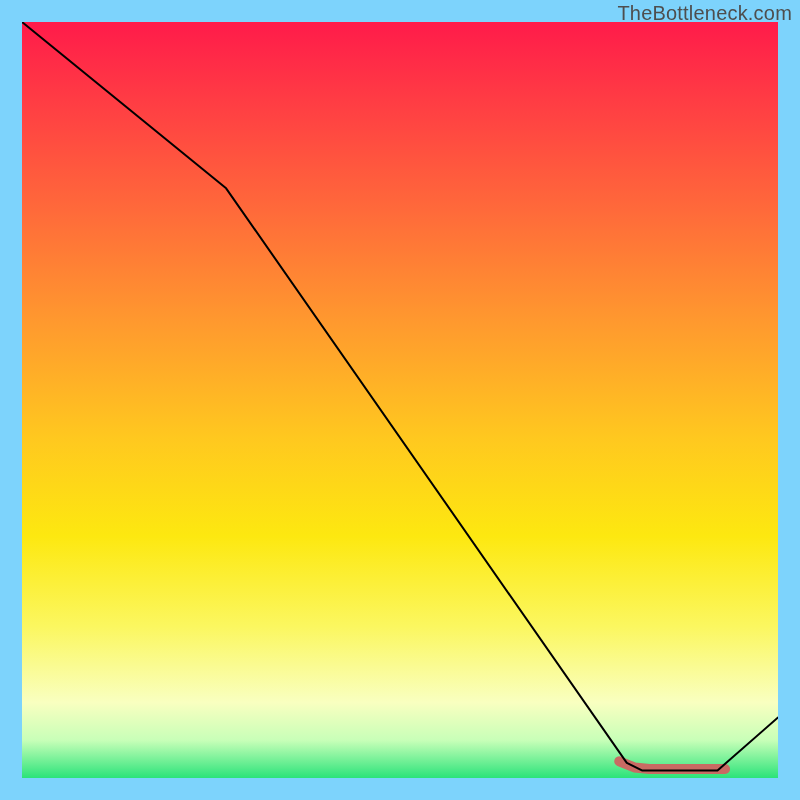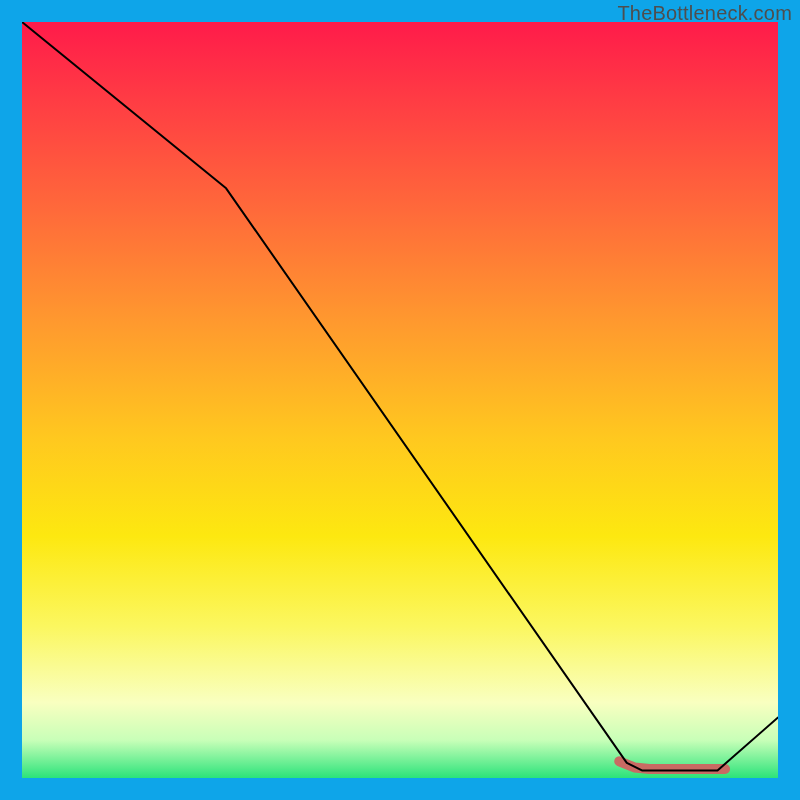--- a/index.html
+++ b/index.html
@@ -8,21 +8,21 @@
     width: 800px;
     height: 800px;
     background: #000;
     overflow: hidden;
     font-family: Arial, Helvetica, sans-serif;
   }
   .stage {
     position: relative;
     width: 800px;
     height: 800px;
-    background: #0ea5e9;
+    background: #7dd3fc;
   }
   .plot-area {
     position: absolute;
     left: 22px;
     top: 22px;
     width: 756px;
     height: 756px;
     
     background: linear-gradient(
       to bottom,

